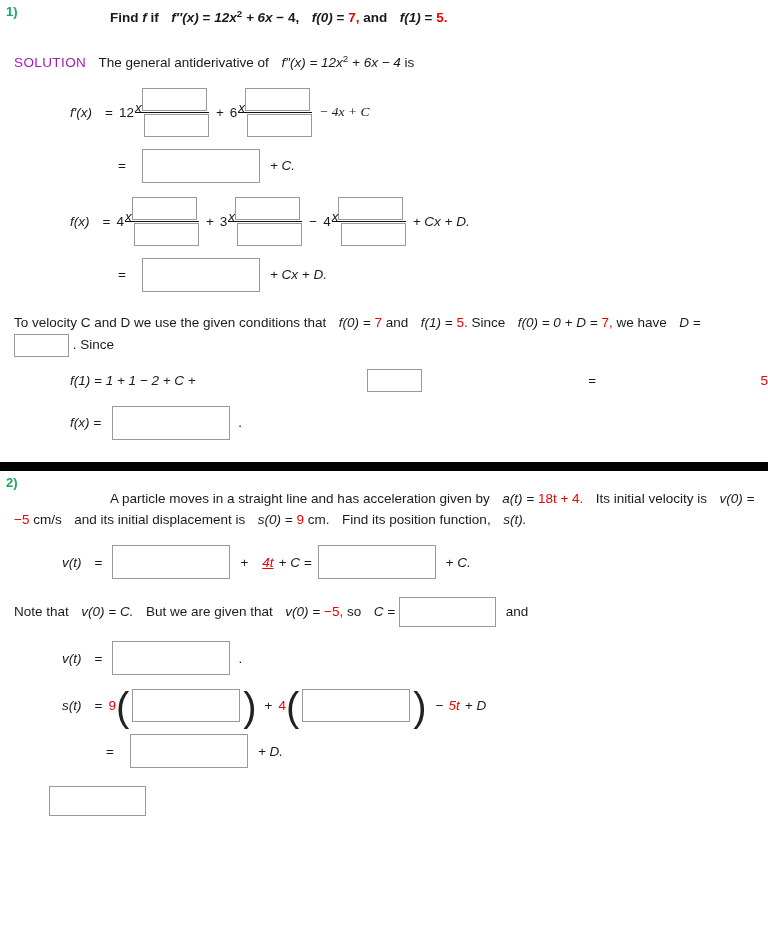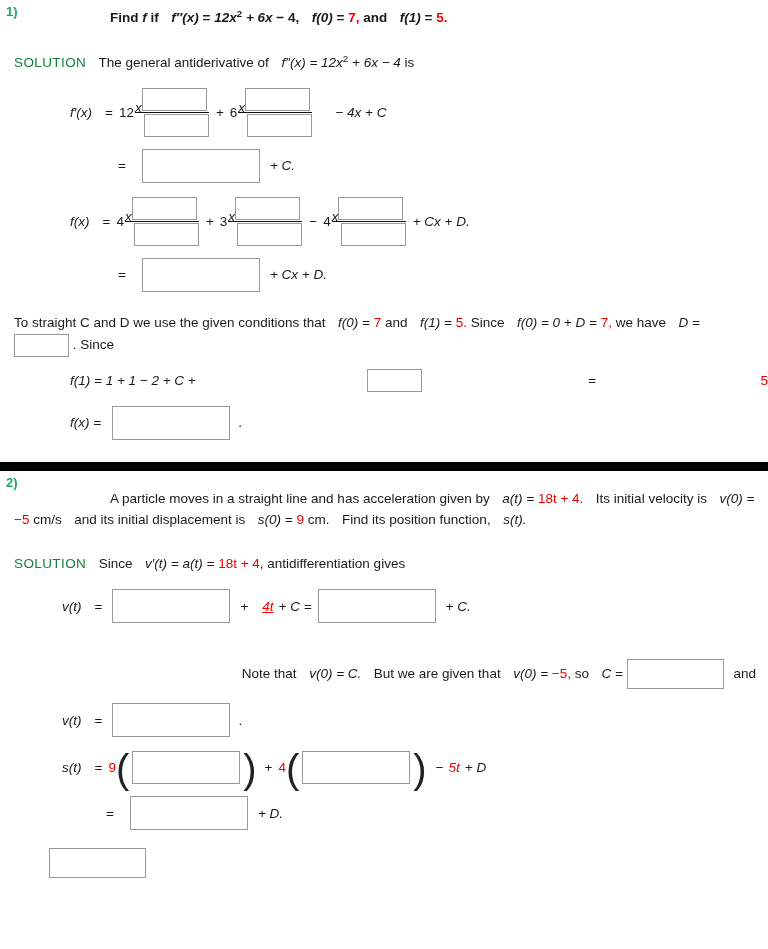--- a/index.html
+++ b/index.html
@@ -26,21 +26,21 @@
     width: 100%;
     height: 9px;
     background: #000000;
   }
   .stmt {
     padding: 0 12px 0 14px;
     line-height: 1.62;
   }
   .stmt-indent { text-indent: 96px; font-weight: bold; }
   .sol-label {
-    color: #15803d;
+    color: #a21caf;
     letter-spacing: 0.4px;
   }
   .para {
     padding: 0 12px 0 14px;
     line-height: 1.62;
     margin-top: 13px;
   }
   i, .it { font-style: italic; }
   .red { color: #ee0000; }
   .eqrow {
@@ -161,21 +161,21 @@
     <span class="coef">6</span>
     <span class="frac">
       <span class="frac-num">
         <span class="frac-base">x</span>
         <span class="abox box-frac"></span>
       </span>
       <span class="frac-den">
         <span class="abox box-frac"></span>
       </span>
     </span>
-    <span style="margin-left:22px;"><i>− 4x + C</i></span>
+    <span style="margin-left:6px;font-family:Liberation Serif, serif;"><i>− 4x + C</i></span>
   </div>
 
   <div class="eqrow" style="padding-left:112px; margin-top:12px;">
     <span class="eq">=</span>
     <span class="abox box-lg" style="margin-left:10px;"></span>
     <span style="margin-left:10px;"><i>+ C.</i></span>
   </div>
 
 
   <div class="eqrow" style="margin-top:14px;">
@@ -216,21 +216,21 @@
     <span style="margin-left:6px;"><i>+ Cx + D.</i></span>
   </div>
 
   <div class="eqrow" style="padding-left:112px; margin-top:12px;">
     <span class="eq">=</span>
     <span class="abox box-lg" style="margin-left:10px;"></span>
     <span style="margin-left:10px;"><i>+ Cx + D.</i></span>
   </div>
 
   <div class="para" style="margin-top:20px;">
-    <span>To straight C and D we use the given conditions that</span>
+    <span>To velocity C and D we use the given conditions that</span>
     <span class="sp"></span>
     <i>f(0) =</i>
     <span class="red">7</span>
     <span>and</span>
     <span class="sp"></span>
     <i>f(1) =</i>
     <span class="red">5.</span>
     <span>Since</span>
     <span class="sp"></span>
     <i>f(0) = 0 + D =</i>
@@ -280,41 +280,33 @@
     <span class="sp"></span>
     <i>s(0) =</i>
     <span class="red">9</span>
     <span>cm.</span>
     <span class="sp"></span>
     <span>Find its position function,</span>
     <span class="sp"></span>
     <i>s(t).</i>
   </div>
 
-  <div class="para" style="margin-top:22px;">
-    <span class="sol-label">SOLUTION</span>
-    <span class="sp"></span>
-    <span>Since</span>
-    <span class="sp"></span>
-    <i>v′(t) = a(t) =</i>
-    <span class="red">18t + 4</span><span>, antidifferentiation gives</span>
-  </div>
 
   <div class="eqrow" style="padding-left:62px; margin-top:14px;">
     <i class="eqlabel">v(t)</i>
     <span class="eq">=</span>
     <span class="abox box-lg" style="margin-left:4px;"></span>
     <span style="margin-left:10px;">+</span>
     <span class="red" style="margin-left:14px;text-decoration:underline;"><i>4t</i></span>
     <span style="margin-left:5px;"><i>+ C =</i></span>
     <span class="abox box-lg" style="margin-left:6px;"></span>
     <span style="margin-left:10px;"><i>+ C.</i></span>
   </div>
 
-  <div class="para" style="margin-top:36px;text-align:right;">
+  <div class="para" style="margin-top:18px;">
     <span>Note that</span>
     <span class="sp"></span>
     <i>v(0) = C.</i>
     <span class="sp"></span>
     <span>But we are given that</span>
     <span class="sp"></span>
     <i>v(0) =</i>
     <span class="red">−5,</span>
     <span>so</span>
     <span class="sp"></span>

